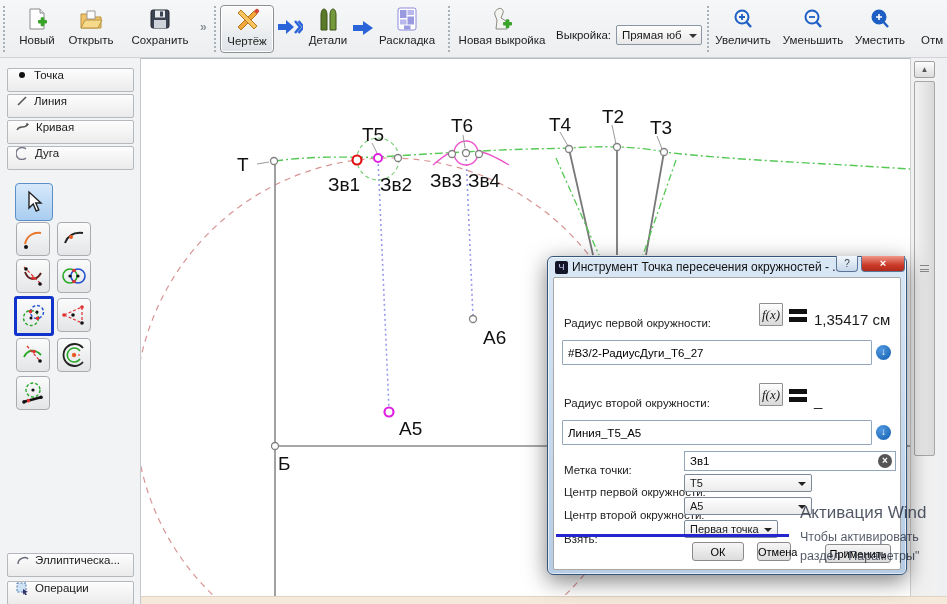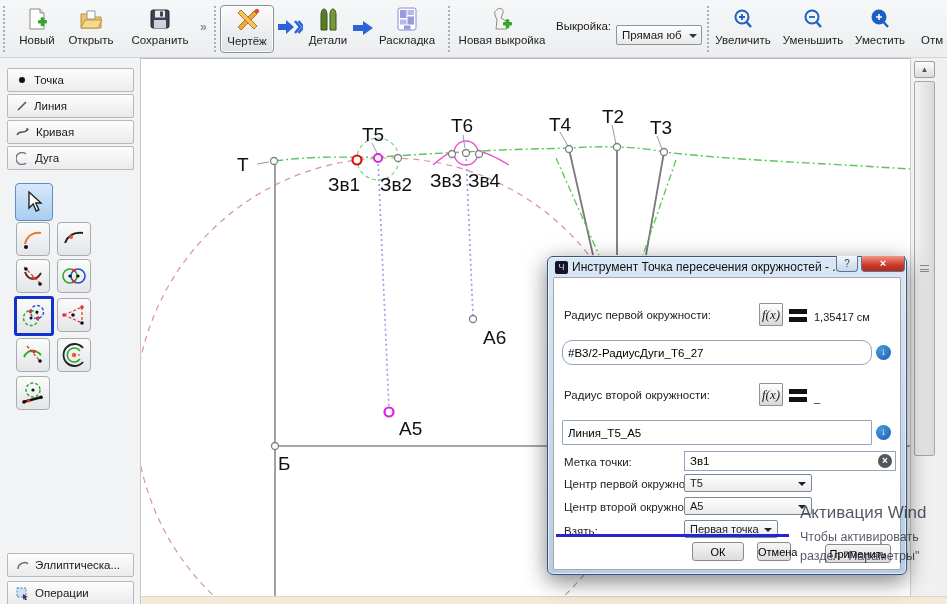--- a/index.html
+++ b/index.html
@@ -24,21 +24,21 @@
   .tb-combo .arr { position:absolute; right:4px; top:8px; width:0; height:0;
                    border-left:4px solid transparent; border-right:4px solid transparent;
                    border-top:4px solid #333; }
   .tb-label { position:absolute; font-size:11.5px; }
 
   
   #sidebar { position:absolute; left:0; top:58px; width:141px; height:546px;
              background:#f2f3f5; border-right:1px solid #c4c8cc; }
   .cat-btn { position:absolute; left:7px; width:127px; height:24px;
              background:linear-gradient(#fdfdfd,#ebebeb); border:1px solid #b5b8bc;
-             border-radius:2px; font-size:11.5px; display:flex; align-items:center;
+             border-radius:2px; font-size:11.5px; display:flex; 
              gap:6px; padding-left:8px; cursor:default; }
   .tool-btn { position:absolute; width:34px; height:34px; border:1px solid #a8acb0;
               border-radius:4px; background:linear-gradient(#fbfbfb,#e3e5e7);
               display:flex; align-items:center; justify-content:center; }
   .tool-btn.sel-pointer { background:linear-gradient(#d7e9fb,#a9cdf0); border-color:#5a8fc8; }
   .tool-btn.sel-tool { border:3px solid #1133cc; border-radius:3px; width:40px; height:40px; }
 
   
   #canvas { position:absolute; left:141px; top:58px; width:769px; height:538px;
             background:#ffffff; border-top:1px solid #b8bcc0; }
@@ -71,28 +71,28 @@
                  background:#141428; border-radius:2px; color:#cfd6ff; font-size:9px;
                  text-align:center; line-height:13px; }
   .cap-btn { position:absolute; top:-1px; height:16px; border:1px solid #5a7596;
              border-top:none; border-radius:0 0 4px 4px; font-size:10px; text-align:center;
              line-height:15px; cursor:default; }
   #dlg-help { left:288px; width:22px; background:linear-gradient(#f2f7fc,#c7d7e8); color:#345; }
   #dlg-close { left:313px; width:44px; background:linear-gradient(#f0988a,#cc3a28 60%,#b02a1a);
                color:#fff; font-weight:bold; font-size:11px; }
   #dlg-panel { position:absolute; left:5px; top:20px; width:348px; height:293px;
                background:#ffffff; border:1px solid #a8a8a8; border-radius:2px; }
-  .fld-label { position:absolute; left:10px; font-size:11.5px; color:#222; white-space:nowrap; }
+  .fld-label { position:absolute; left:10px; font-size:11.5px; color:#222; white-space:nowrap;margin-top:8px; }
   .fx-btn { position:absolute; left:205px; width:24px; height:23px;
             background:linear-gradient(#fefefe,#d9d9d9); border:1px solid #909090;
             border-radius:1px; font-family:"Liberation Serif",serif; font-style:italic;
             font-size:13px; text-align:center; line-height:21px; }
   .eq { position:absolute; left:235px; width:18px; }
   .eq i { display:block; height:5px; background:#111; margin-bottom:3px; }
-  .eq-val { position:absolute; left:260px; font-size:11px; white-space:nowrap; }
+  .eq-val { position:absolute; left:260px; font-size:15px; white-space:nowrap; }
   .frm-input { position:absolute; left:8px; width:310px; height:25px;
                border:1px solid #92a6bc; border-radius:1px; font-size:11.5px;
                font-family:"Liberation Sans",sans-serif; padding:0 5px; background:#fff; }
   .dn-ico { position:absolute; left:322px; width:15px; height:15px; border-radius:50%;
             background:radial-gradient(circle at 35% 30%, #4f96e0, #125fae);
             color:#fff; font-size:10px; font-weight:bold; text-align:center; line-height:14px; }
   .small-input { position:absolute; left:130px; width:212px; height:20px;
                  border:1px solid #92a6bc; font-size:11.5px; padding:0 18px 0 5px;
                  font-family:"Liberation Sans",sans-serif; background:#fff; }
   .clr-ico { position:absolute; left:324px; width:14px; height:14px; border-radius:50%;
@@ -214,21 +214,21 @@
     <div class="ico">
       <svg width="26" height="26" viewBox="0 0 26 26">
           <path d="M9 3c3-2 6 1 5 4l-2 5 5 3 1 8H7l1-9-2-5c-1-3 1-5 3-6z" fill="#f4f4f0" stroke="#8a8a86"></path>
           <rect x="14" y="16" width="9" height="3.6" rx="1" fill="#3aa32a"></rect>
           <rect x="16.7" y="13.3" width="3.6" height="9" rx="1" fill="#3aa32a"></rect>
         </svg>
     </div>
     <div class="lbl">Новая выкройка</div>
   </div>
 
-  <div class="tb-label" style="left:556px;top:20px">Выкройка:</div>
+  <div class="tb-label" style="left:556px;top:29px">Выкройка:</div>
   <div class="tb-combo" style="left:616px;top:25px;width:86px">
     <span>Прямая юб</span>
     <span class="arr"></span>
   </div>
 
   <div class="gripper" style="left:707px"></div>
 
   <div class="titem" style="left:712px;width:62px">
     <div class="ico">
       <svg width="22" height="22" viewBox="0 0 22 22">
@@ -474,21 +474,21 @@
   <div id="dlg-close" class="cap-btn">×</div>
 
   <div id="dlg-panel">
     <div class="fld-label" style="top:31px">Радиус первой окружности:</div>
     <div class="fx-btn" style="top:25px">f(x)</div>
     <div class="eq" style="top:31px">
         <i></i>
         <i></i>
       </div>
     <div class="eq-val" style="top:33px">1,35417 см</div>
-    <input class="frm-input" style="top: 62px; border-radius: 10px;" value="#В3/2-РадиусДуги_Т6_27">
+    <input class="frm-input" style="top: 62px;" value="#В3/2-РадиусДуги_Т6_27">
     <div class="dn-ico" style="top:67px">↓</div>
 
     <div class="fld-label" style="top:111px">Радиус второй окружности:</div>
     <div class="fx-btn" style="top:105px">f(x)</div>
     <div class="eq" style="top:111px">
         <i></i>
         <i></i>
       </div>
     <div class="eq-val" style="top:114px">_</div>
     <input class="frm-input" style="top: 142px;" value="Линия_Т5_А5">

